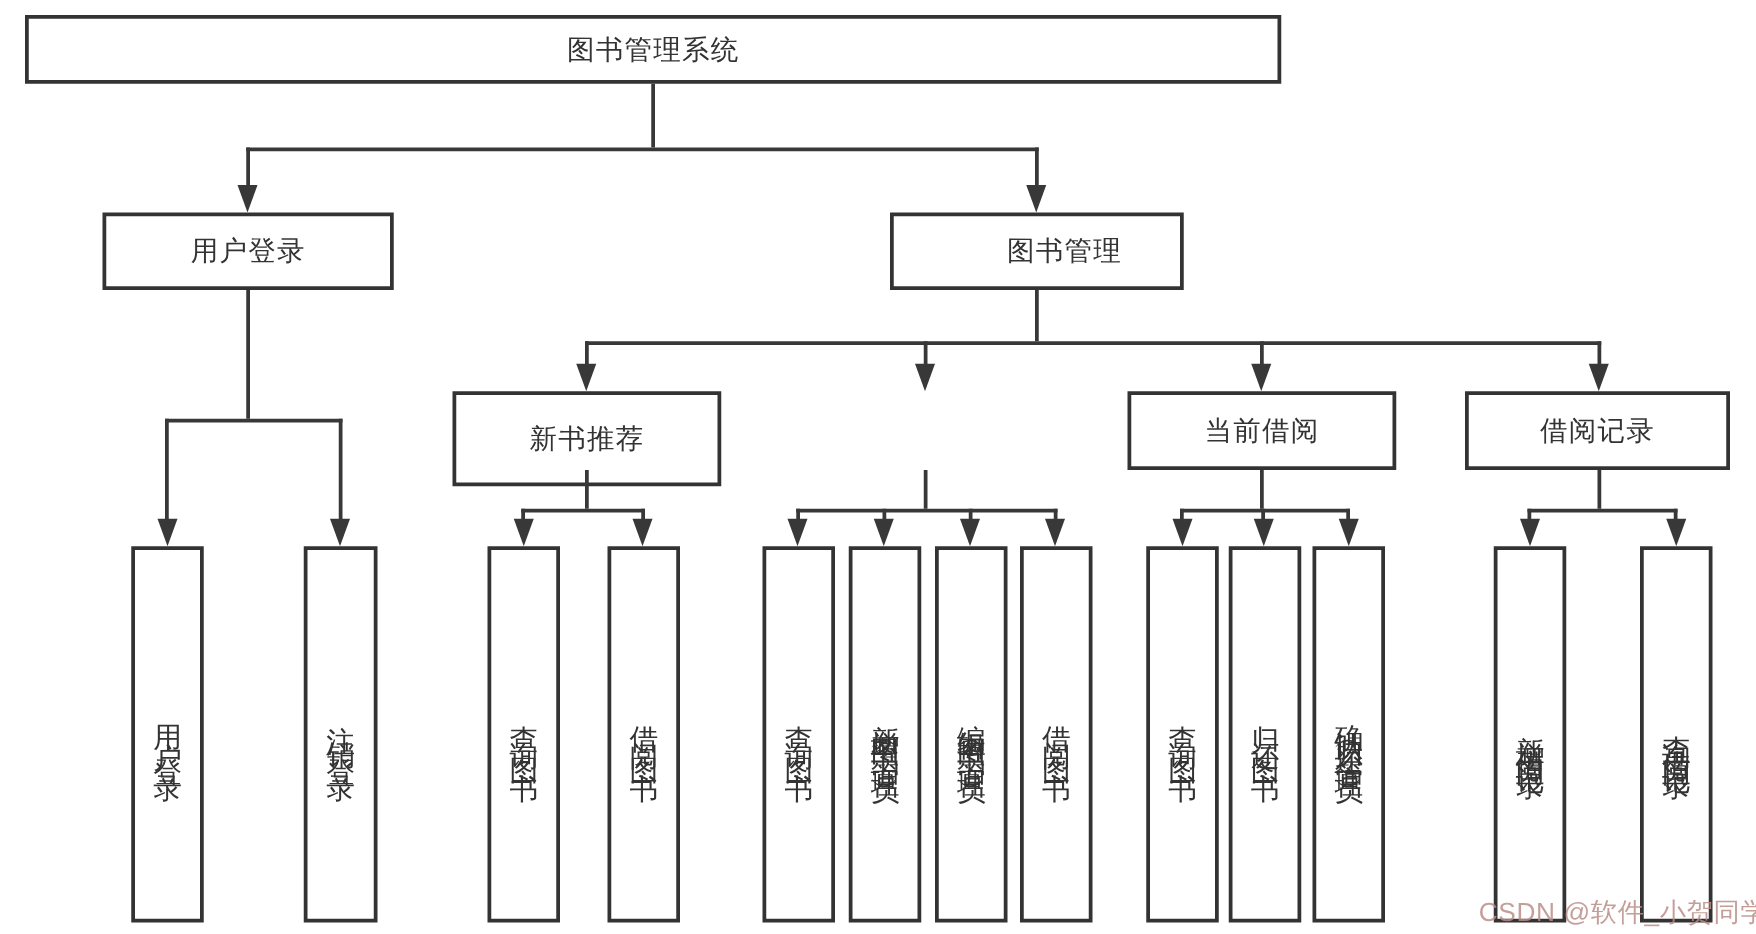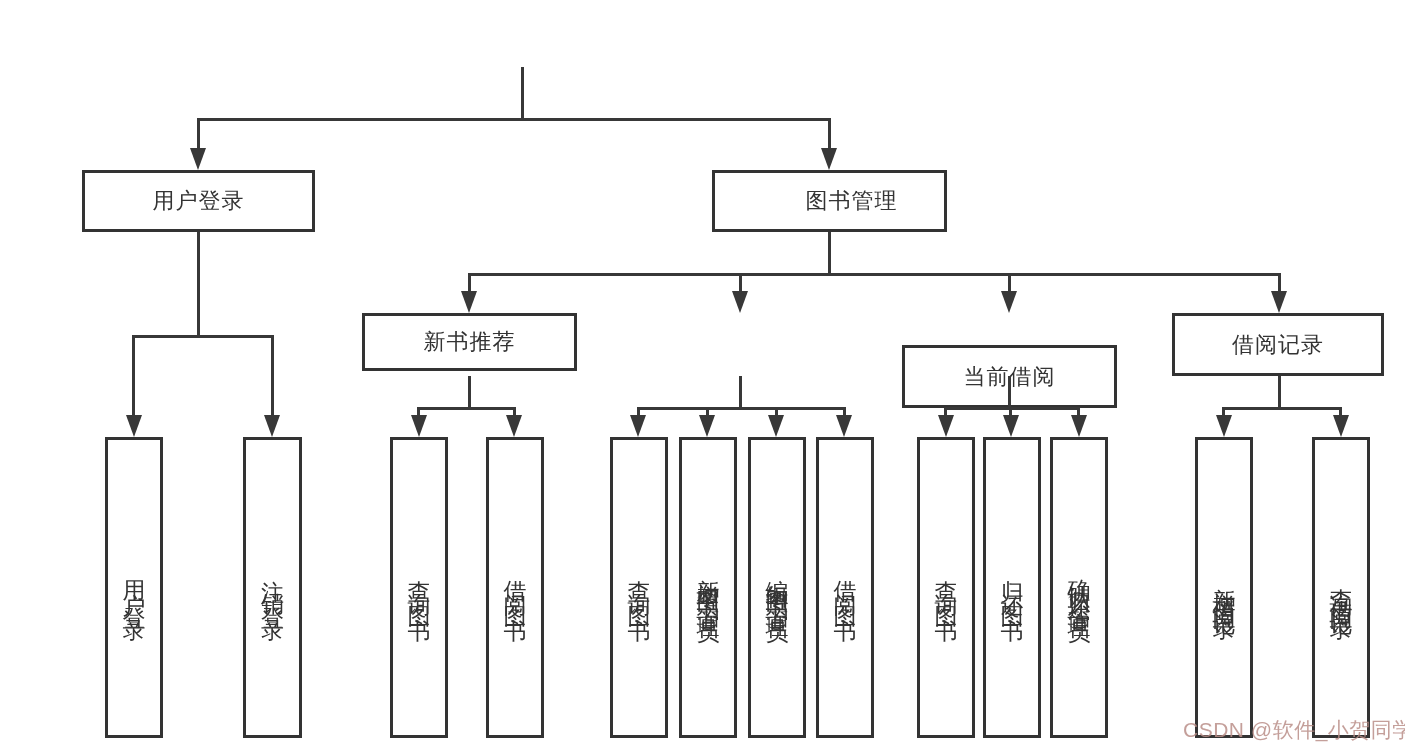--- a/index.html
+++ b/index.html
@@ -52,20 +52,23 @@
     letter-spacing:0.5px;
     color:rgba(186,142,136,0.85);
     white-space:nowrap;
   }
 </style>
 </head>
 <body>
 
 <div class="canvas">
 
+  <div class="node" style="left:20px;top:12px;width:1005px;height:55px;">
+    <span>图书管理系统</span>
+  </div>
 
   <div class="vl" style="left:521px;top:67px;height:51px;"></div>
   <div class="hl" style="left:197px;top:118px;width:634px;"></div>
   <div class="vl" style="left:197px;top:118px;height:31px;"></div>
   <div class="arrow" style="left:190px;top:148px;"></div>
   <div class="vl" style="left:828px;top:118px;height:31px;"></div>
   <div class="arrow" style="left:821px;top:148px;"></div>
 
   <div class="node" style="left:82px;top:170px;width:233px;height:62px;">
     <span>用户登录</span>
@@ -85,24 +88,24 @@
   <div class="hl" style="left:468px;top:273px;width:813px;"></div>
   <div class="vl" style="left:468px;top:273px;height:20px;"></div>
   <div class="arrow" style="left:461px;top:291px;"></div>
   <div class="vl" style="left:739px;top:273px;height:20px;"></div>
   <div class="arrow" style="left:732px;top:291px;"></div>
   <div class="vl" style="left:1008px;top:273px;height:20px;"></div>
   <div class="arrow" style="left:1001px;top:291px;"></div>
   <div class="vl" style="left:1278px;top:273px;height:20px;"></div>
   <div class="arrow" style="left:1271px;top:291px;"></div>
 
-  <div class="node" style="left:362px;top:313px;width:215px;height:58px;">
+  <div class="node" style="left:362px;top:313px;width:215px;height:76px;">
     <span>新书推荐</span>
   </div>
-  <div class="node" style="left:902px;top:313px;width:215px;height:63px;margin-top:32px;">
+  <div class="node" style="left:902px;top:313px;width:215px;height:63px;">
     <span>当前借阅</span>
   </div>
   <div class="node" style="left:1172px;top:313px;width:212px;height:63px;">
     <span>借阅记录</span>
   </div>
 
   <div class="vl" style="left:468px;top:376px;height:31px;"></div>
   <div class="hl" style="left:417px;top:407px;width:99px;"></div>
   <div class="vl" style="left:417px;top:407px;height:10px;"></div>
   <div class="arrow" style="left:411px;top:415px;"></div>

